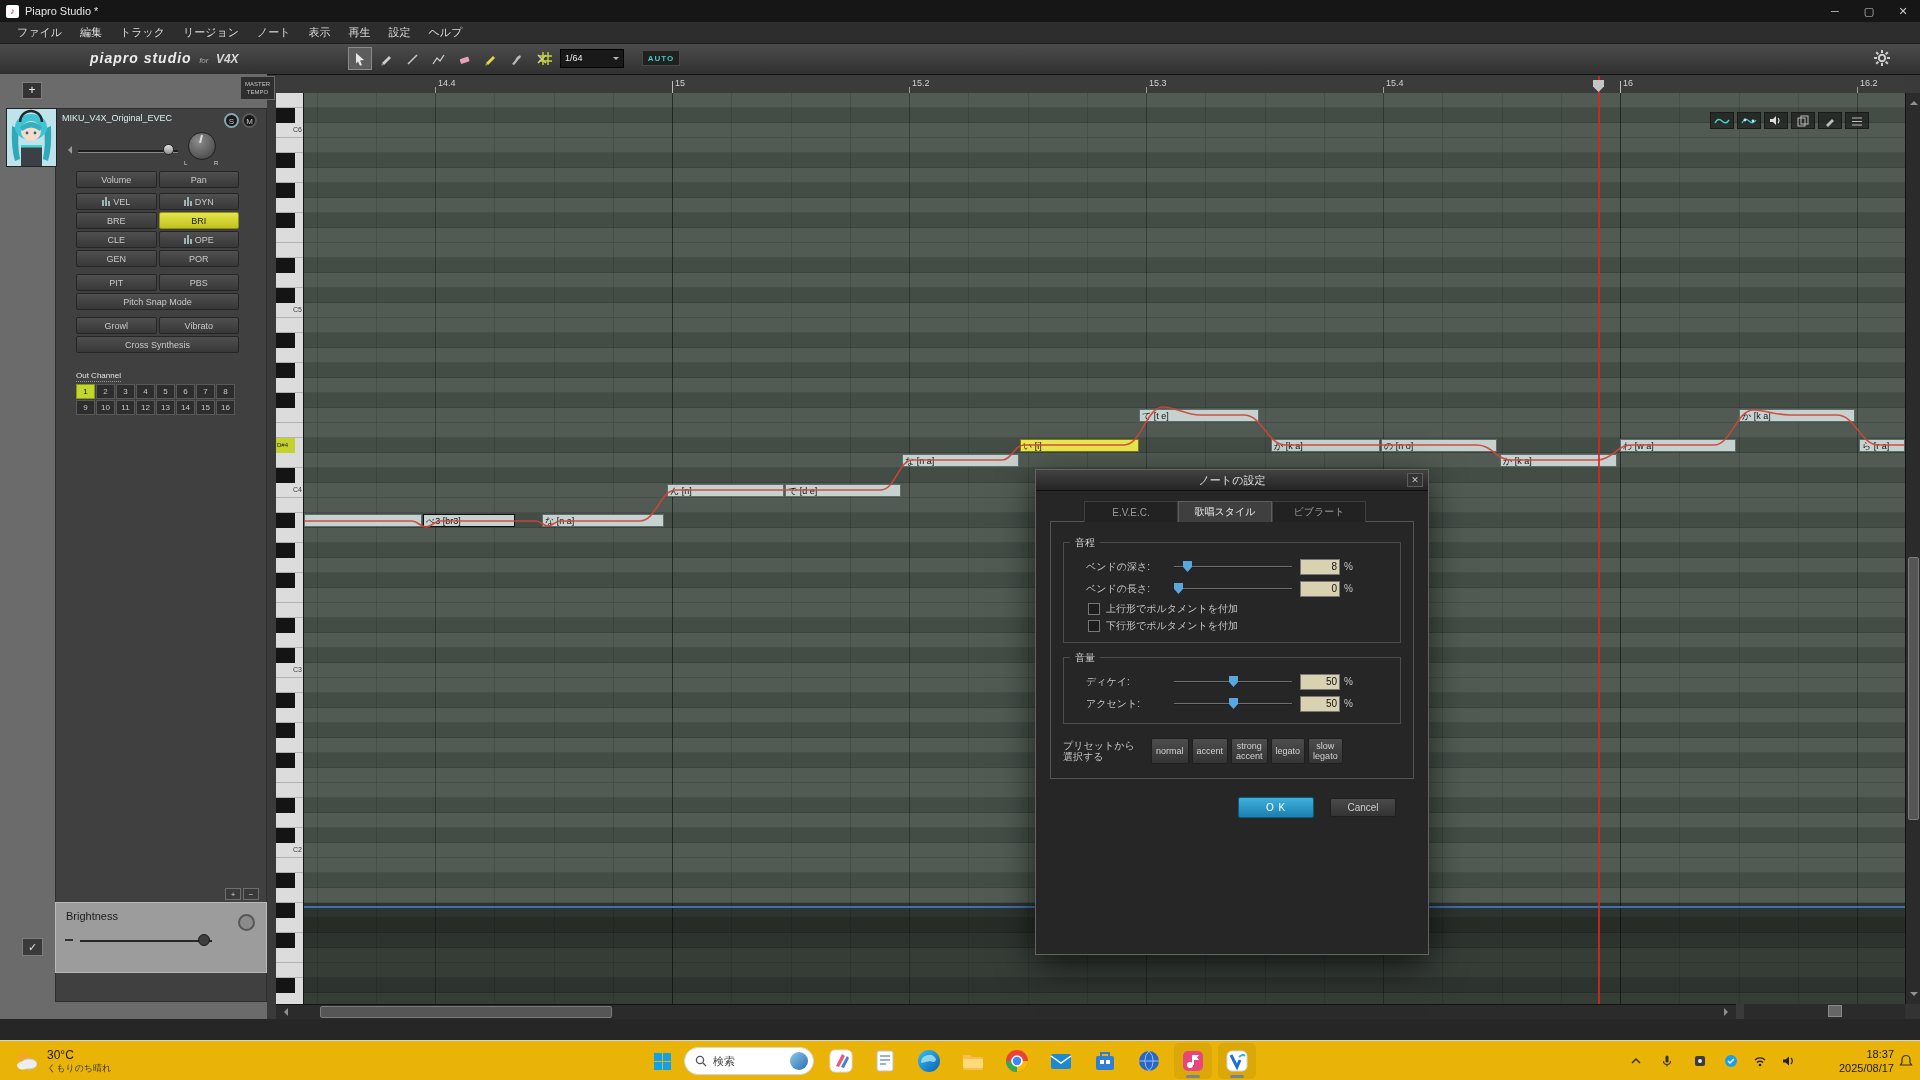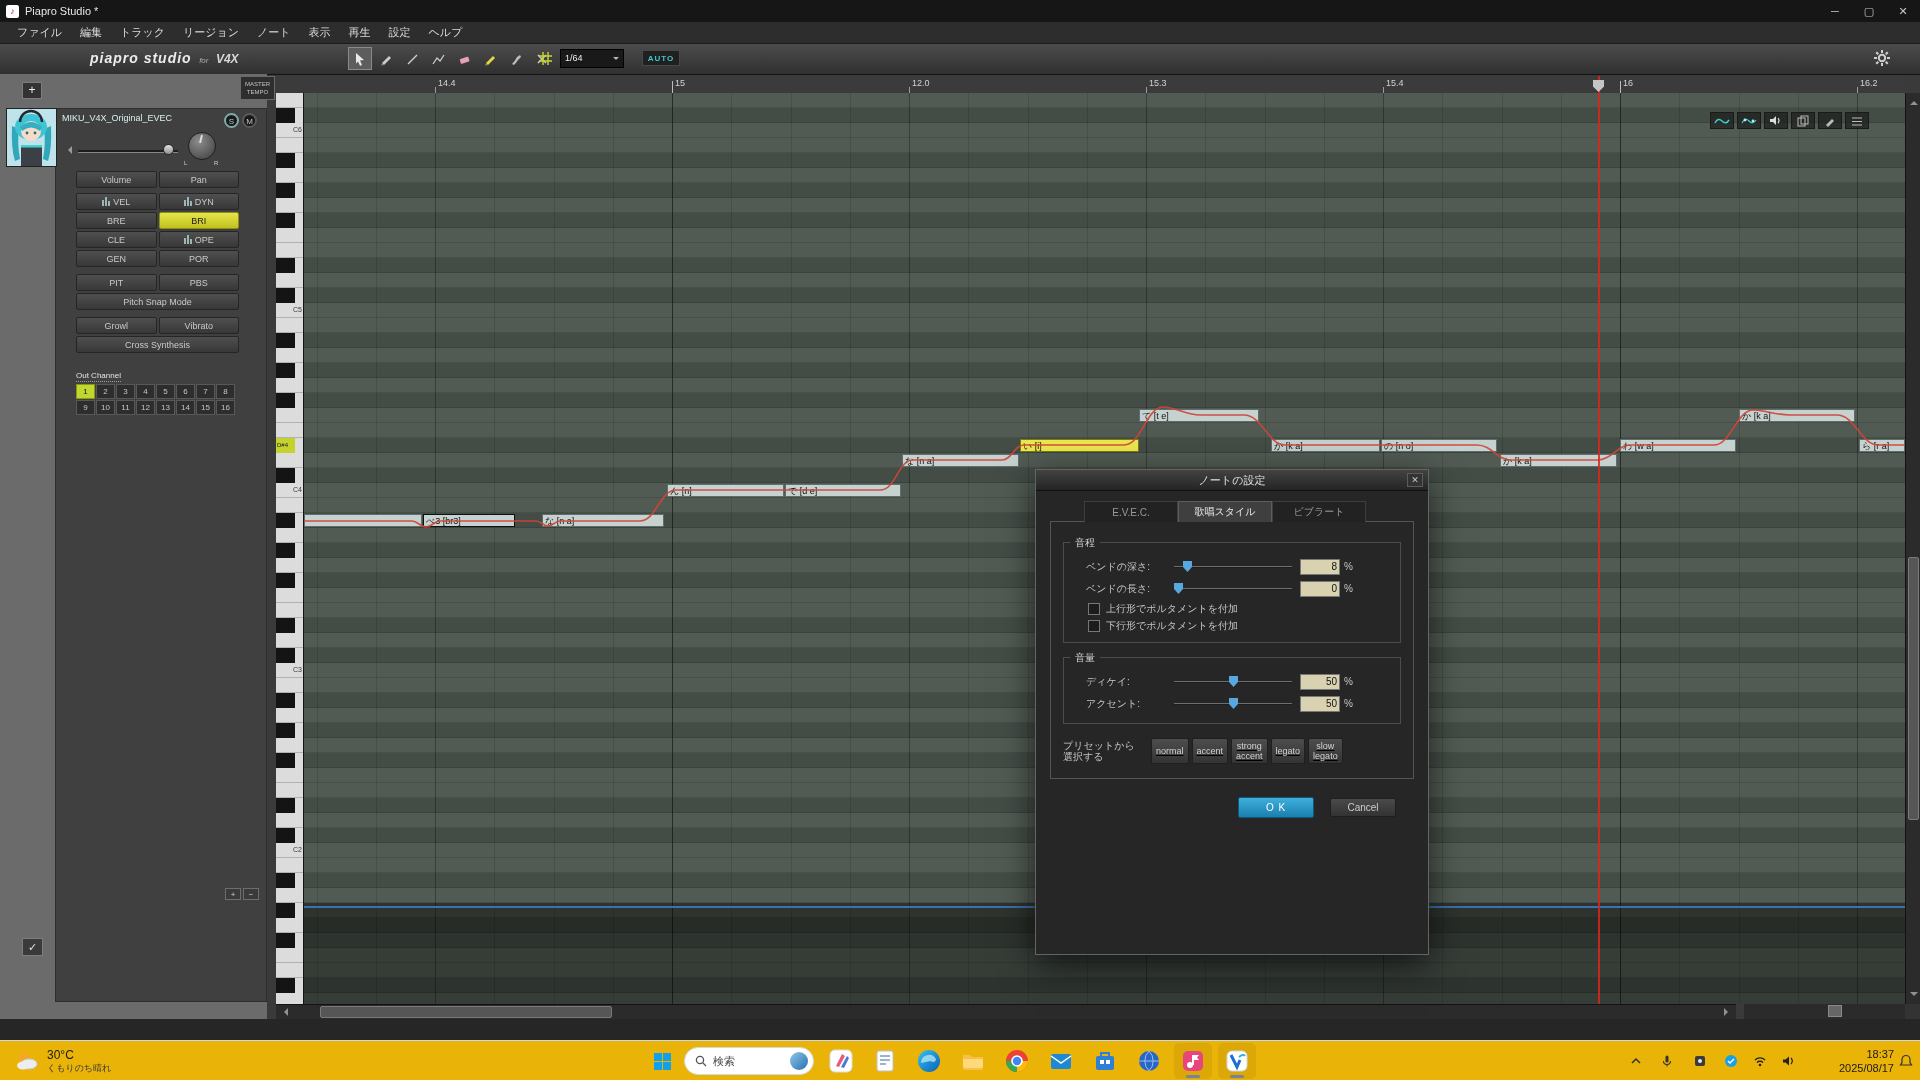--- a/index.html
+++ b/index.html
@@ -142,21 +142,21 @@
   .sr-slider{position:relative;width:118px;height:13px;margin-right:8px;}
   .sr-track{position:absolute;left:0;right:0;top:6px;height:1px;background:#6e6e6e;border-bottom:1px solid #1d1d1d;}
   .sr-thumb{position:absolute;top:1px;width:9px;height:11px;background:#58a8e0;clip-path:polygon(0 0,100% 0,100% 55%,50% 100%,0 55%);}
   .sr-val{width:34px;height:14px;background:#d8d2b0;border:1px solid #777;color:#111;font-size:10px;text-align:right;padding:0 2px;line-height:14px;}
   .sr-unit{font-size:10px;color:#c6c6c6;margin-left:4px;width:12px;}
   .cbr{display:flex;align-items:center;height:17px;margin-left:2px;}
   .cb{width:10px;height:10px;background:#1c1c1c;border:1px solid #777;margin-right:6px;}
   .cb-label{font-size:10px;color:#c6c6c6;}
   .presets-row{display:flex;align-items:center;margin-top:14px;}
   .presets-label{width:88px;font-size:10px;color:#c6c6c6;white-space:pre-line;line-height:11px;}
-  .presets-btns{display:flex;gap:3px;text-decoration:underline;}
+  .presets-btns{display:flex;gap:3px;}
   .preset-btn{min-width:33px;padding:2px 4px;height:26px;background:linear-gradient(#4d4d4d,#343434);border:1px solid #1f1f1f;border-radius:2px;color:#d2d2d2;font-size:9px;line-height:10px;white-space:pre-line;}
   #dlg-actions{display:flex;justify-content:flex-end;align-items:center;gap:16px;margin-top:18px;padding-right:32px;}
   #ok-btn{width:76px;height:21px;background:linear-gradient(#3fb0dc,#1a7fae);border:1px solid #0d5a7e;border-radius:2px;color:#fff;font-size:10px;letter-spacing:1px;}
   #cancel-btn{width:66px;height:19px;background:linear-gradient(#4a4a4a,#333);border:1px solid #1f1f1f;border-radius:2px;color:#ccc;font-size:10px;}
 
   
   #taskbar{position:absolute;left:0;top:1040px;width:1920px;height:40px;background:#eab308;border-top:1px solid #cfd7df;z-index:60;}
   #weather{position:absolute;left:6px;top:2px;height:36px;display:flex;align-items:center;gap:7px;padding:0 8px;border-radius:4px;}
   #weather-temp{font-size:12px;color:#1a1a1a;line-height:14px;}
   #weather-desc{font-size:9px;color:#3c3c3c;line-height:12px;}
@@ -404,29 +404,36 @@
       <button class="oc-cell">10</button>
       <button class="oc-cell">11</button>
       <button class="oc-cell">12</button>
       <button class="oc-cell">13</button>
       <button class="oc-cell">14</button>
       <button class="oc-cell">15</button>
       <button class="oc-cell">16</button>
     </div>
   <button id="mini-plus" class="mini-btn">+</button>
   <button id="mini-minus" class="mini-btn">−</button>
+  <div id="brightness-panel">
+    <div id="brightness-label">Brightness</div>
+    <div id="br-dash"></div>
+    <div id="br-groove"></div>
+    <div id="br-thumb"></div>
+    <div id="br-knob"></div>
+  </div>
   <button id="confirm-check-button">✓</button>
 </div>
 
 <button id="tempo-button">MASTER
 TEMPO</button>
 <div id="ruler">
     <span class="ruler-label" style="left: 162px;">14.4</span>
     <span class="ruler-label" style="left: 399px;">15</span>
-    <span class="ruler-label" style="left: 636px;">12.0</span>
+    <span class="ruler-label" style="left: 636px;">15.2</span>
     <span class="ruler-label" style="left: 873px;">15.3</span>
     <span class="ruler-label" style="left: 1110px;">15.4</span>
     <span class="ruler-label" style="left: 1347px;">16</span>
     <span class="ruler-label" style="left: 1584px;">16.2</span>
     <div class="ruler-tick" style="left: 159px;"></div>
     <div class="ruler-tick measure" style="left: 396px;"></div>
     <div class="ruler-tick" style="left: 633px;"></div>
     <div class="ruler-tick" style="left: 870px;"></div>
     <div class="ruler-tick" style="left: 1107px;"></div>
     <div class="ruler-tick measure" style="left: 1344px;"></div>

